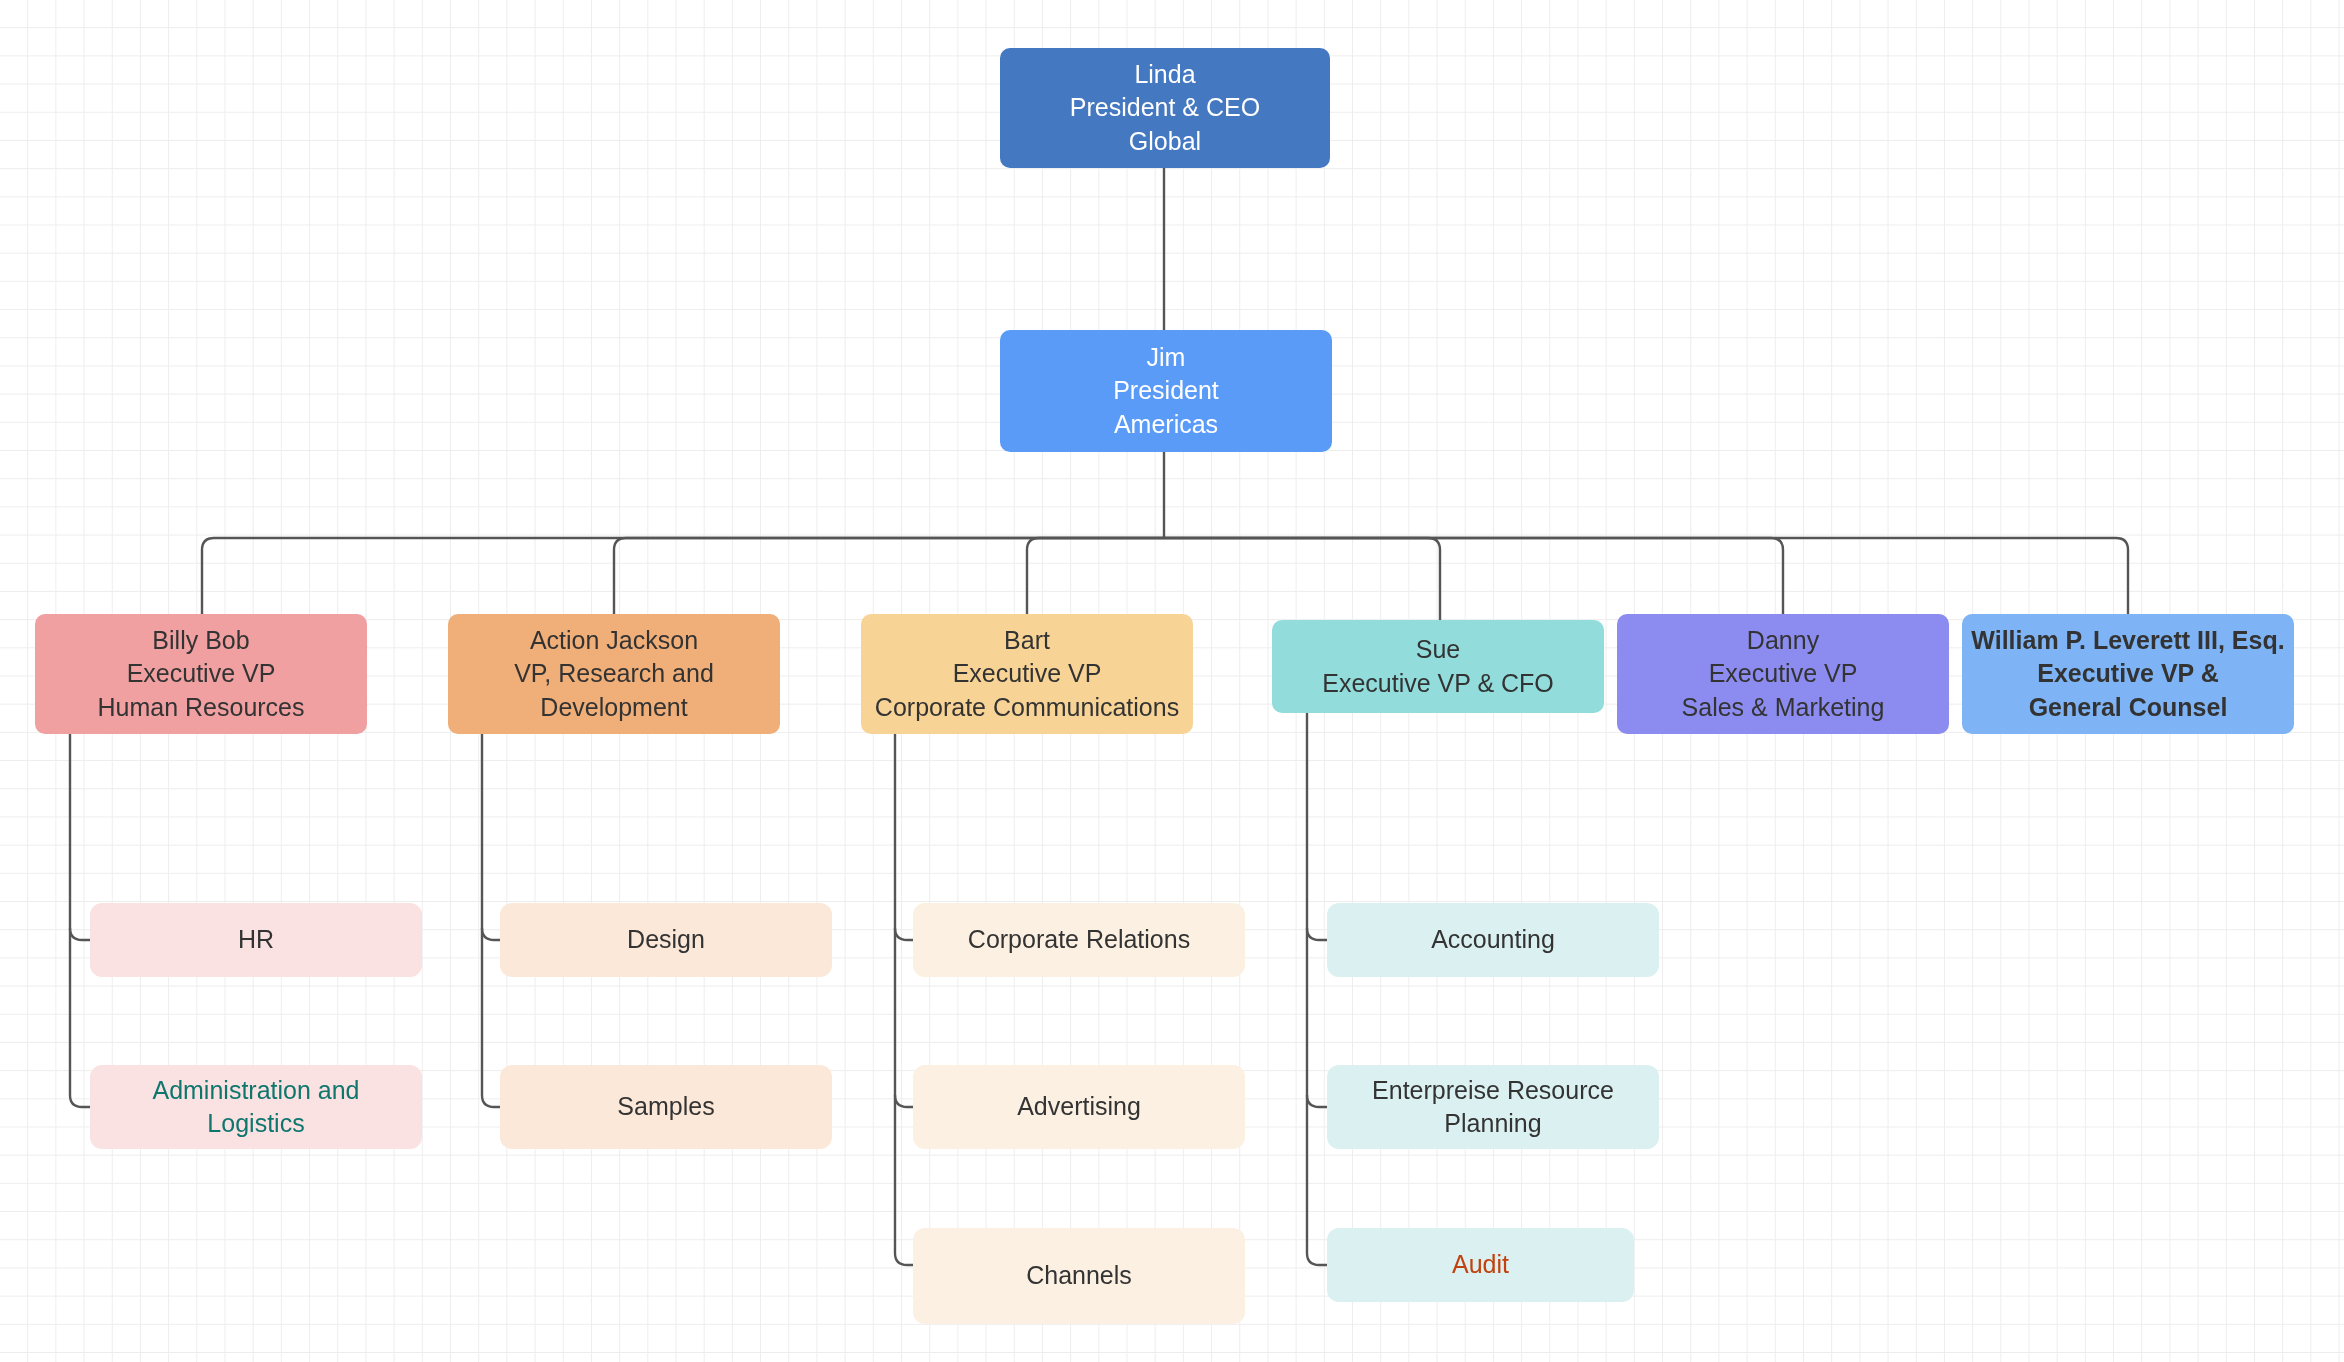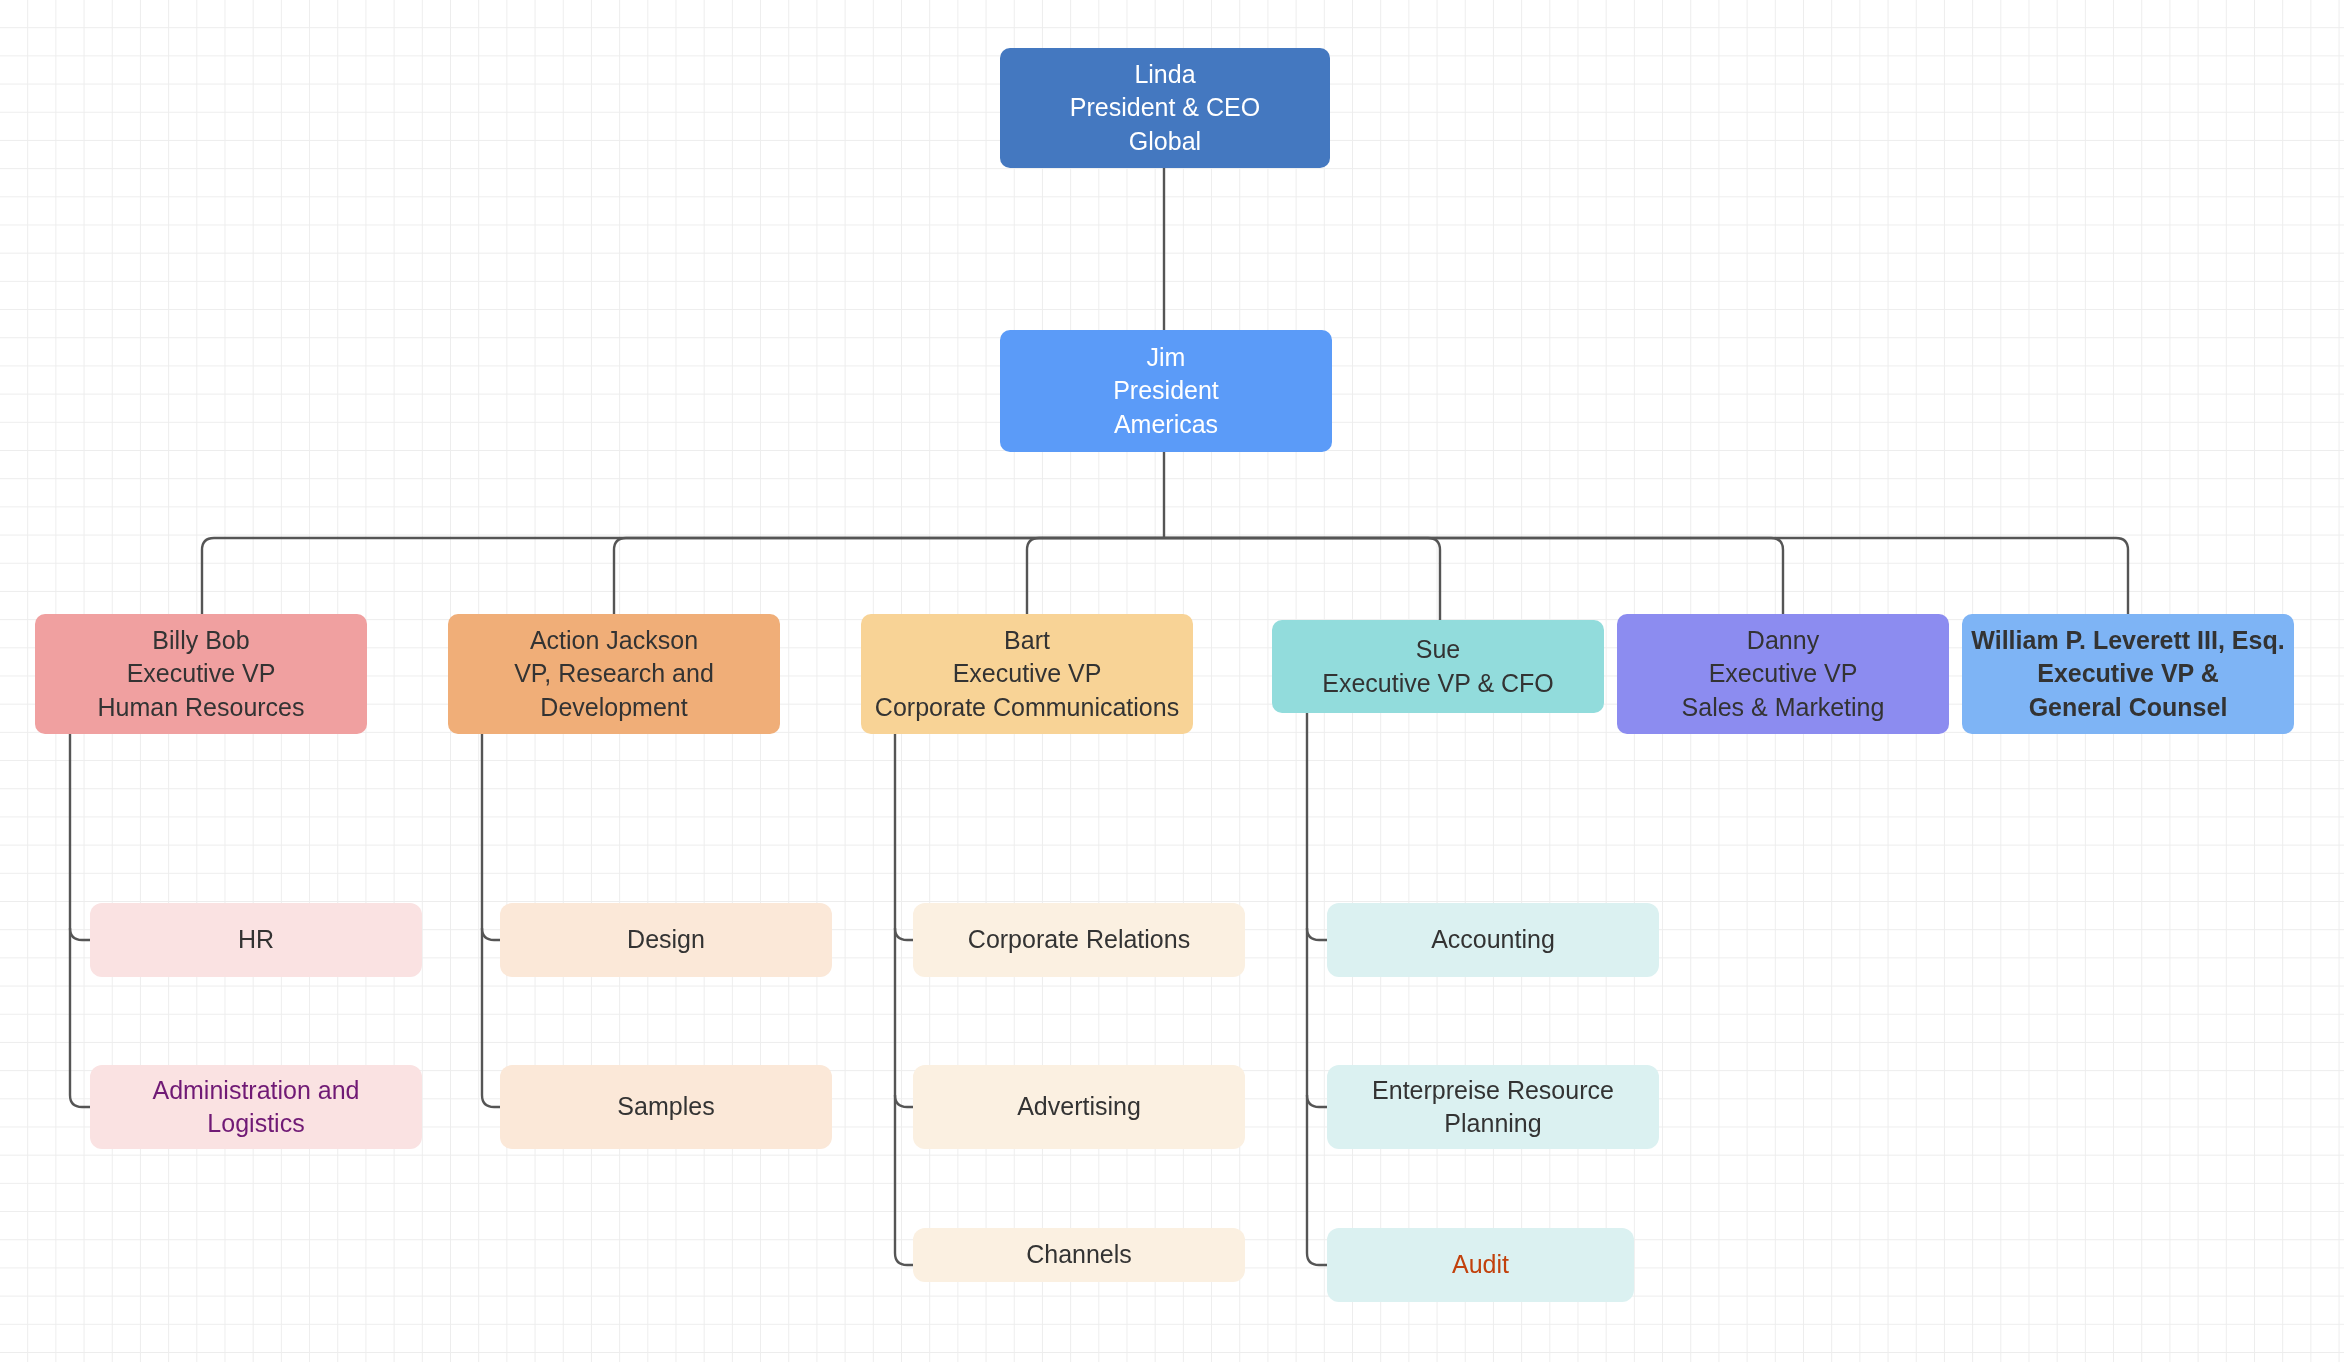--- a/index.html
+++ b/index.html
@@ -132,21 +132,21 @@
           <span class="l">William P. Leverett III, Esq.</span>
           <span class="l">Executive VP &amp;</span>
           <span class="l">General Counsel</span>
         </div>
       </div>
       <div class="node leaf" style="left: 90px; top: 903px; width: 332px; height: 74px; background: rgb(250, 226, 226); color: rgb(51, 51, 51);">
         <div class="lines">
           <span class="l">HR</span>
         </div>
       </div>
-      <div class="node leaf" style="left: 90px; top: 1065px; width: 332px; height: 84px; background: rgb(250, 226, 226); color: #701a75;">
+      <div class="node leaf" style="left: 90px; top: 1065px; width: 332px; height: 84px; background: rgb(250, 226, 226); color: #0f766e;">
         <div class="lines">
           <span class="l">Administration and</span>
           <span class="l">Logistics</span>
         </div>
       </div>
       <div class="node leaf" style="left: 500px; top: 903px; width: 332px; height: 74px; background: rgb(251, 232, 216); color: rgb(51, 51, 51);">
         <div class="lines">
           <span class="l">Design</span>
         </div>
       </div>
@@ -158,21 +158,21 @@
       <div class="node leaf" style="left: 913px; top: 903px; width: 332px; height: 74px; background: rgb(251, 240, 225); color: rgb(51, 51, 51);">
         <div class="lines">
           <span class="l">Corporate Relations</span>
         </div>
       </div>
       <div class="node leaf" style="left: 913px; top: 1065px; width: 332px; height: 84px; background: rgb(251, 240, 225); color: rgb(51, 51, 51);">
         <div class="lines">
           <span class="l">Advertising</span>
         </div>
       </div>
-      <div class="node leaf" style="left: 913px; top: 1228px; width: 332px; height: 54px; background: rgb(251, 240, 225); color: rgb(51, 51, 51);">
+      <div class="node leaf" style="left: 913px; top: 1228px; width: 332px; height: 96px; background: rgb(251, 240, 225); color: rgb(51, 51, 51);">
         <div class="lines">
           <span class="l">Channels</span>
         </div>
       </div>
       <div class="node leaf" style="left: 1327px; top: 903px; width: 332px; height: 74px; background: rgb(219, 241, 241); color: rgb(51, 51, 51);">
         <div class="lines">
           <span class="l">Accounting</span>
         </div>
       </div>
       <div class="node leaf" style="left: 1327px; top: 1065px; width: 332px; height: 84px; background: rgb(219, 241, 241); color: rgb(51, 51, 51);">

